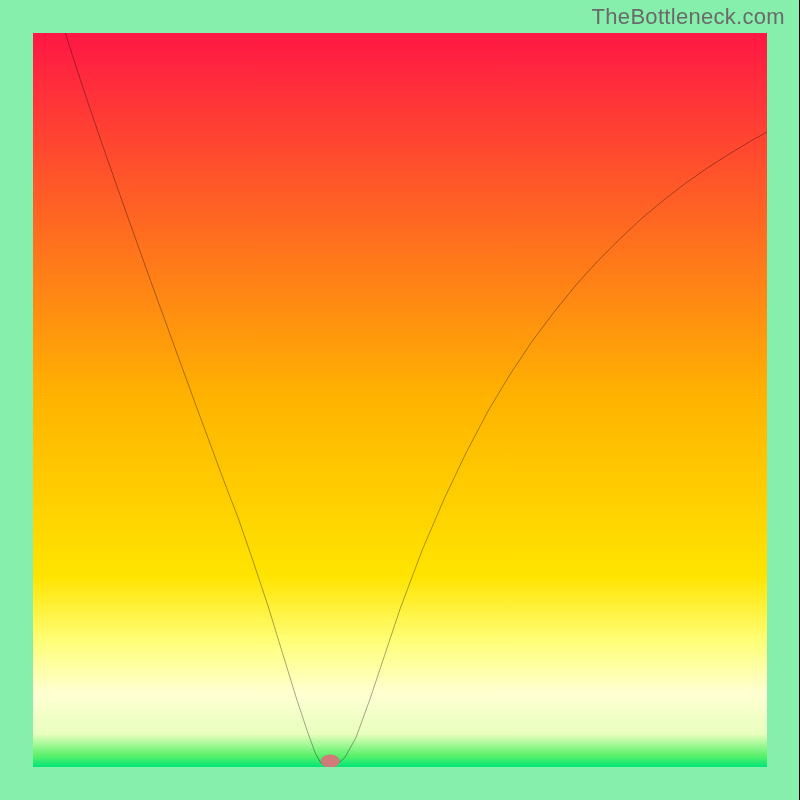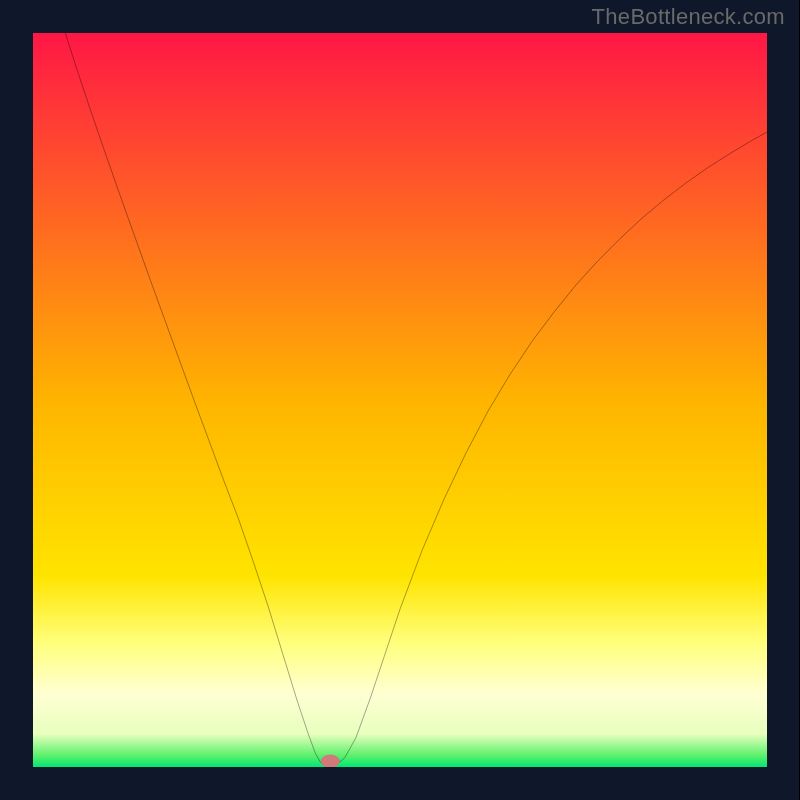--- a/index.html
+++ b/index.html
@@ -8,21 +8,21 @@
     width: 800px;
     height: 800px;
     background: #000000;
     font-family: Arial, Helvetica, sans-serif;
     overflow: hidden;
   }
   .frame {
     position: relative;
     width: 799px;
     height: 800px;
-    background: #0f172a;
+    background: #86efac;
   }
   .watermark {
     position: absolute;
     top: 4px;
     right: 14px;
     color: #6a6a6a;
     font-size: 22px;
     font-weight: 500;
     letter-spacing: 0.3px;
     user-select: none;

